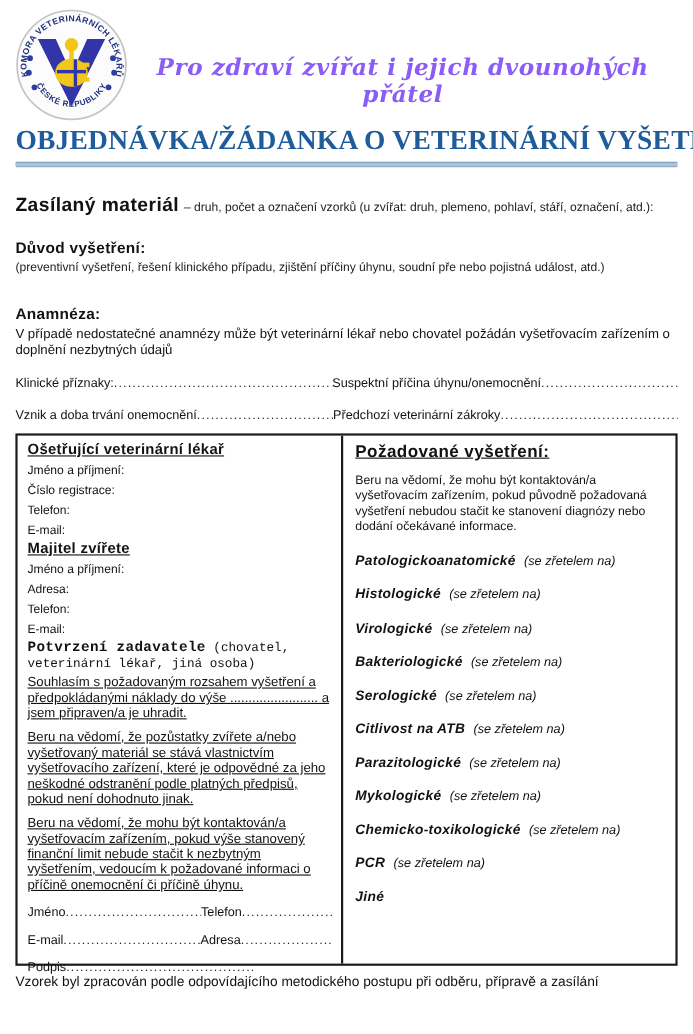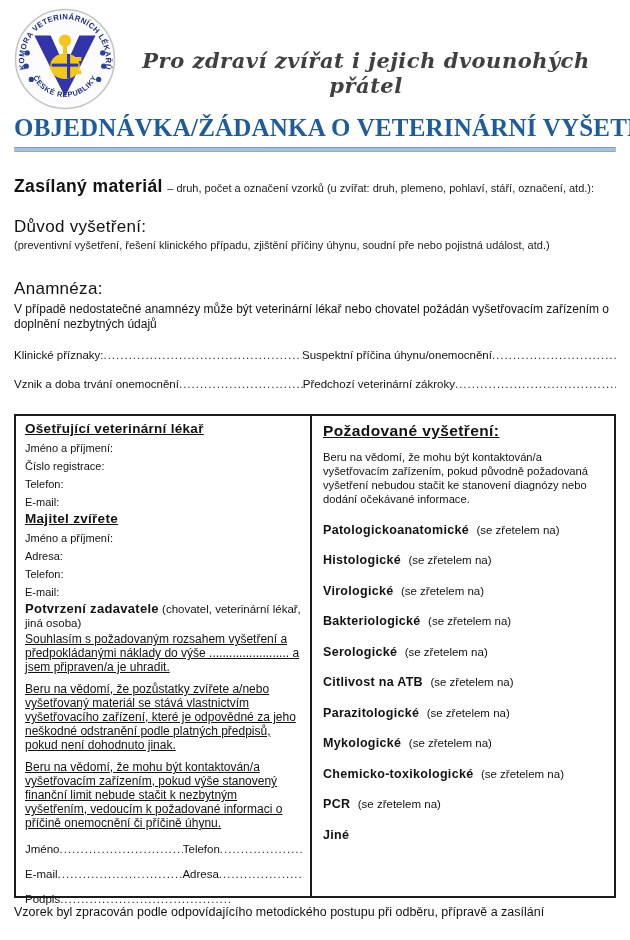--- a/index.html
+++ b/index.html
@@ -8,61 +8,61 @@
     width:630px; height:940px; margin:0 auto; background:#ffffff;
     font-family:"Liberation Sans","DejaVu Sans",sans-serif; color:#121212;
     padding:8px 14px 0 14px; overflow:hidden; position:relative;
   }
   
   .hdr { display:flex; align-items:flex-start; }
   .logo { width:102px; height:102px; flex:0 0 102px; }
   .slogan-wrap { flex:1; text-align:center; padding-top:40px; }
   .slogan {
     font-family:"DejaVu Serif","Liberation Serif",serif;
-    font-style:italic; font-weight:bold; font-size:21px; color:#404040;
+    font-style:italic; font-weight:bold; font-size:21px; color:#8b5cf6;
     letter-spacing:.5px;
   }
   .title {
     font-family:"Liberation Serif","DejaVu Serif",serif;
     font-weight:bold; font-size:25px; color:#1e5c9b;
     margin-top:4px; letter-spacing:.2px; white-space:nowrap;
   }
   .rule {
     margin-top:5px; height:5px;
     background:linear-gradient(#6f94b8,#b7cce0 45%,#86a9c8);
     border-radius:1px;
   }
   
   .sec-material { margin-top:24px; }
   .h-big { font-size:17.5px; font-weight:bold; letter-spacing:.4px; }
   .hint { font-size:11px; color:#1c1c1c; }
   .sec-reason { margin-top:20px; }
-  .h-med { font-size:17px; font-weight:normal; letter-spacing:.3px; }
+  .h-med { font-size:14px; font-weight:bold; letter-spacing:.3px; }
   .sec-reason .hint { display:block; margin-top:2px; }
   .sec-anam { margin-top:28px; }
   .anam-note { font-size:12px; margin-top:3px; line-height:15px; width:100%; }
   .dotrow { display:flex; align-items:baseline; font-size:11.5px; margin-top:17px; white-space:nowrap;text-align:right; }
   .leader { overflow:hidden; white-space:nowrap; letter-spacing:1px; color:#222; }
   .dotrow .l1 { flex:1.6 1 0; } .dotrow .l2 { flex:1 1 0; }
   .dotrow.r2 .l1 { flex:1 1 0; } .dotrow.r2 .l2 { flex:1.3 1 0; }
   
-  .fbox { margin-top:24px; border:2px solid #1c1c1c; display:flex; height:484px; }
+  .fbox { margin-top:10px; border:2px solid #1c1c1c; display:flex; height:484px; }
   .col-left { width:296px; flex:0 0 296px; border-right:2px solid #1c1c1c; padding:5px 8px 4px 9px; }
   .col-right { flex:1; padding:6px 8px 4px 11px;border-radius:15px; }
   .box-h { font-size:13.5px; font-weight:bold; text-decoration:underline; letter-spacing:.3px; margin-bottom:3px; }
   .fline { font-size:11px; line-height:18px; }
-  .confirm-h { font-size:11.5px; line-height:14px; margin-top:1px; }
+  .confirm-h { font-size:11.5px; line-height:14px; margin-top:1px;font-family:Liberation Mono, monospace; }
   .confirm-h b { font-size:13px; letter-spacing:.3px; }
   .para { font-size:12px; line-height:14px; margin-top:8px;text-decoration:underline; }
   .crow { display:flex; align-items:center; font-size:11.5px; margin-top:13px; white-space:nowrap; }
   .crow .cl1 { flex:1.5 1 0; } .crow .cl2 { flex:1 1 0; }
   .crow.single .cl1 { flex:0 0 170px; }
   .exam-title { font-size:15.5px; font-weight:bold; text-decoration:underline; letter-spacing:.4px; }
   .exam-note-p { font-size:11.2px; line-height:14px; margin-top:10px; }
-  .exam { font-size:12.5px; margin-top:16.5px; }
+  .exam { font-size:12.5px; margin-top:16.5px;font-style:italic; }
   .exam .exam-name { font-weight:bold; letter-spacing:.3px; }
   .exam .exam-note { font-size:11.5px; margin-left:4px; }
   
   .statement { margin-top:7px; font-size:12.5px; }
   svg text { font-family:"Liberation Sans","DejaVu Sans",sans-serif; }
 </style>
 </head>
 <body>
 
 <div class="page">

